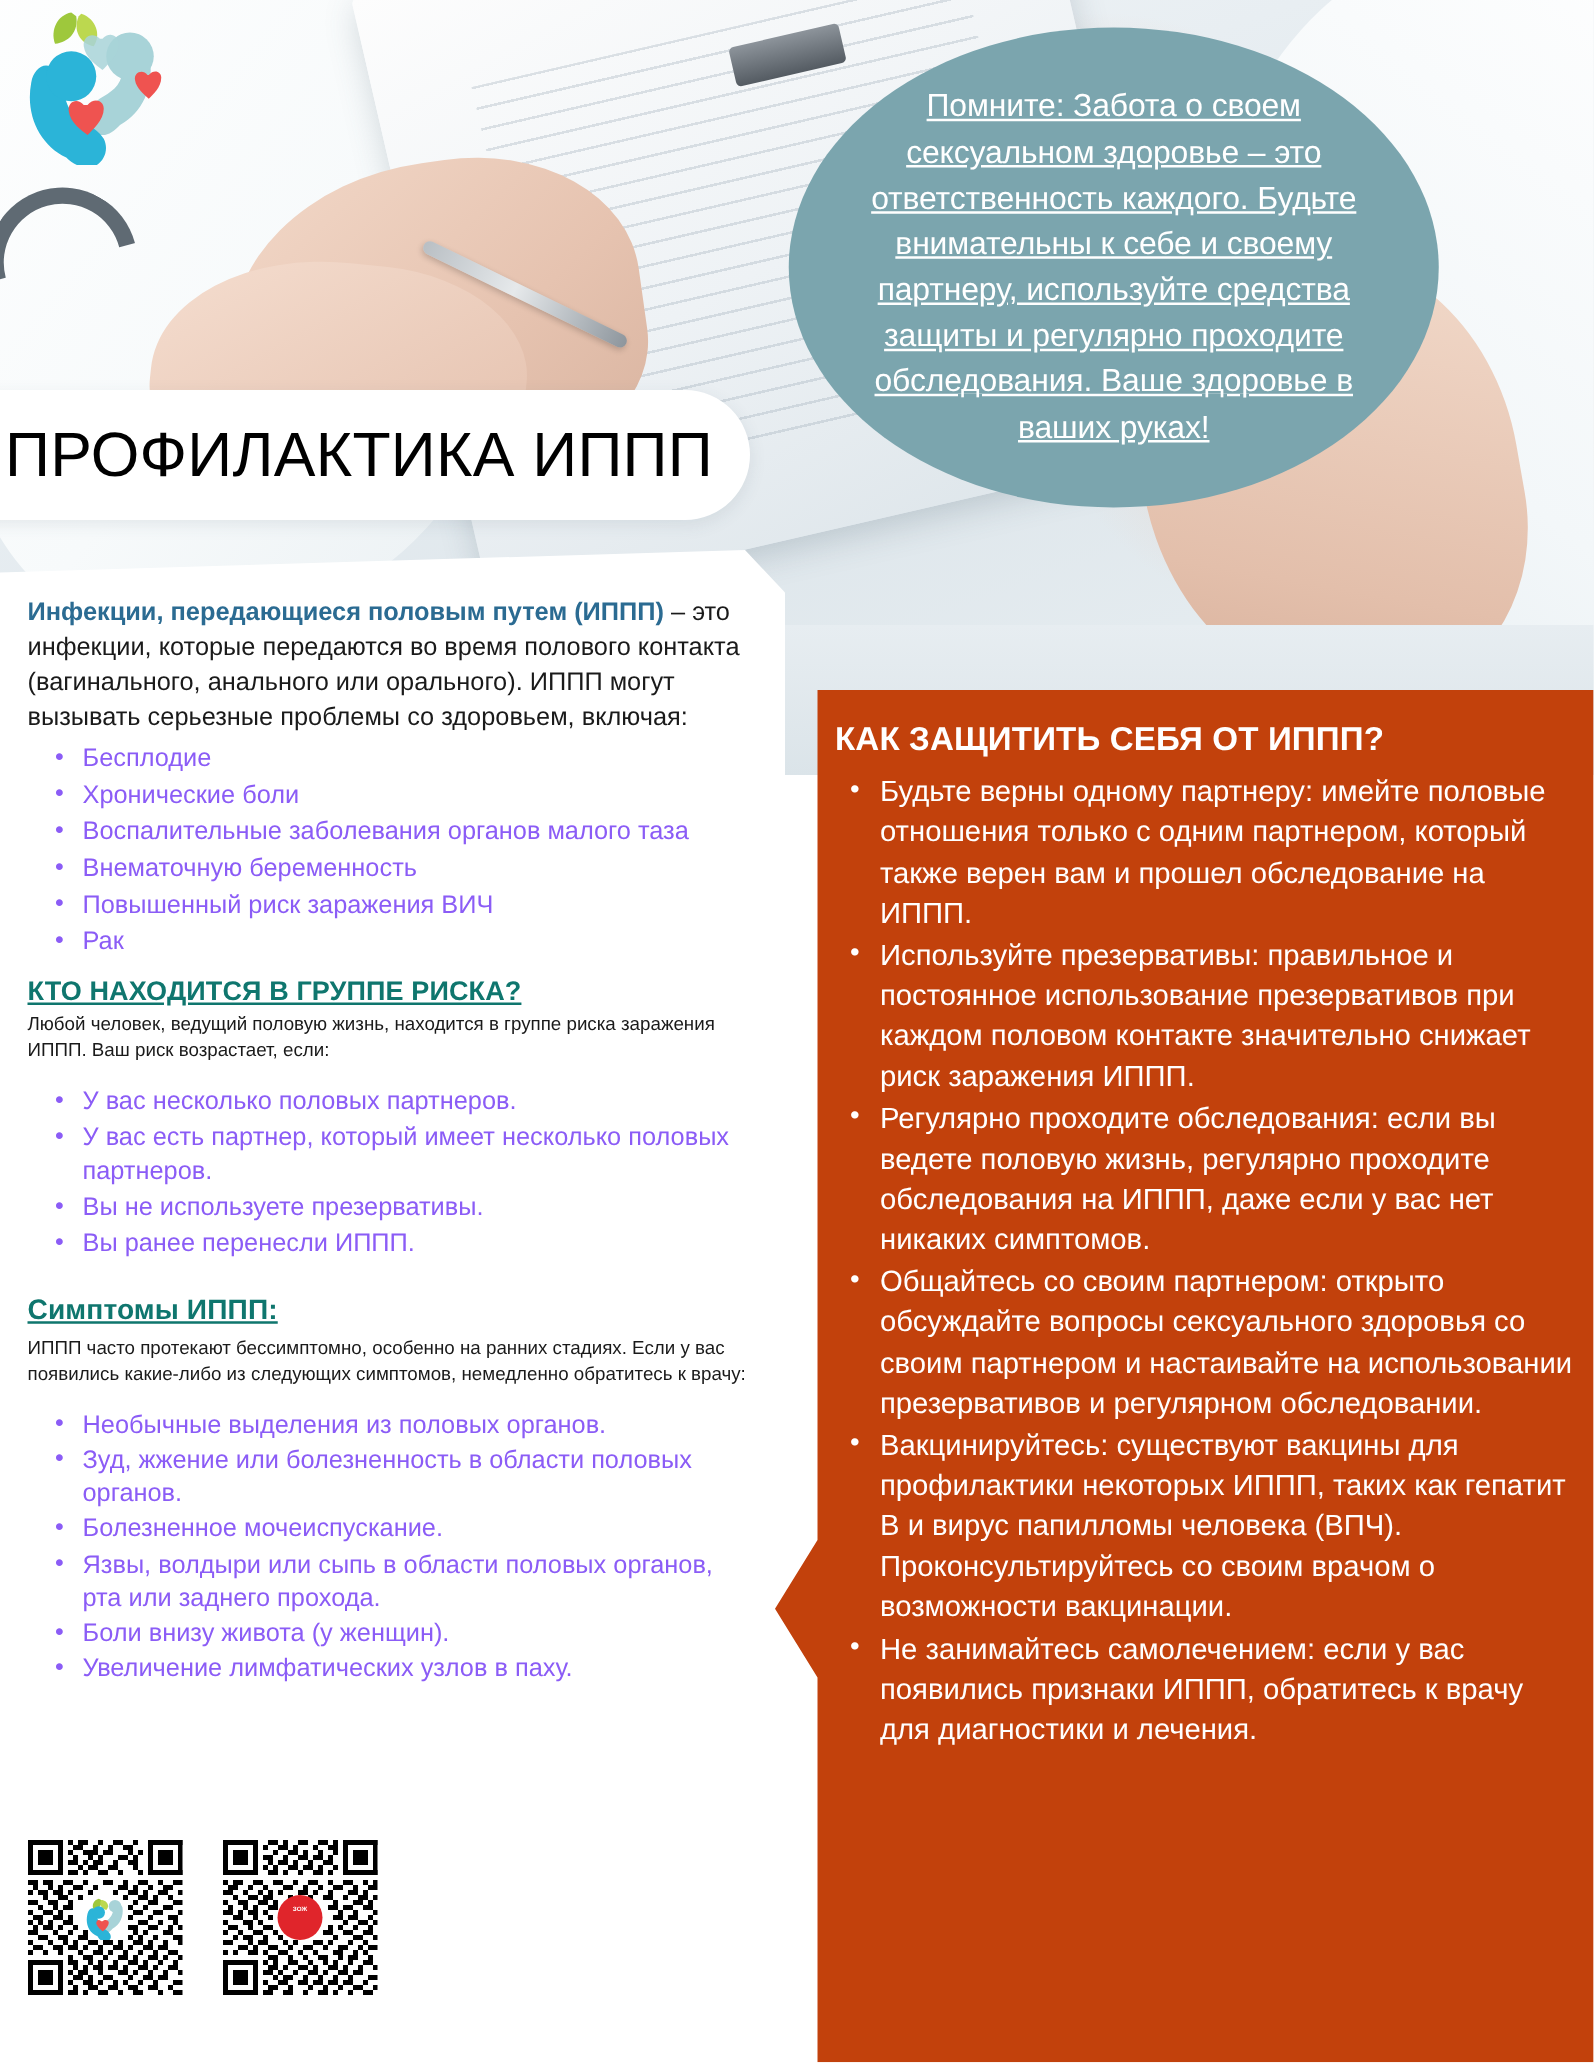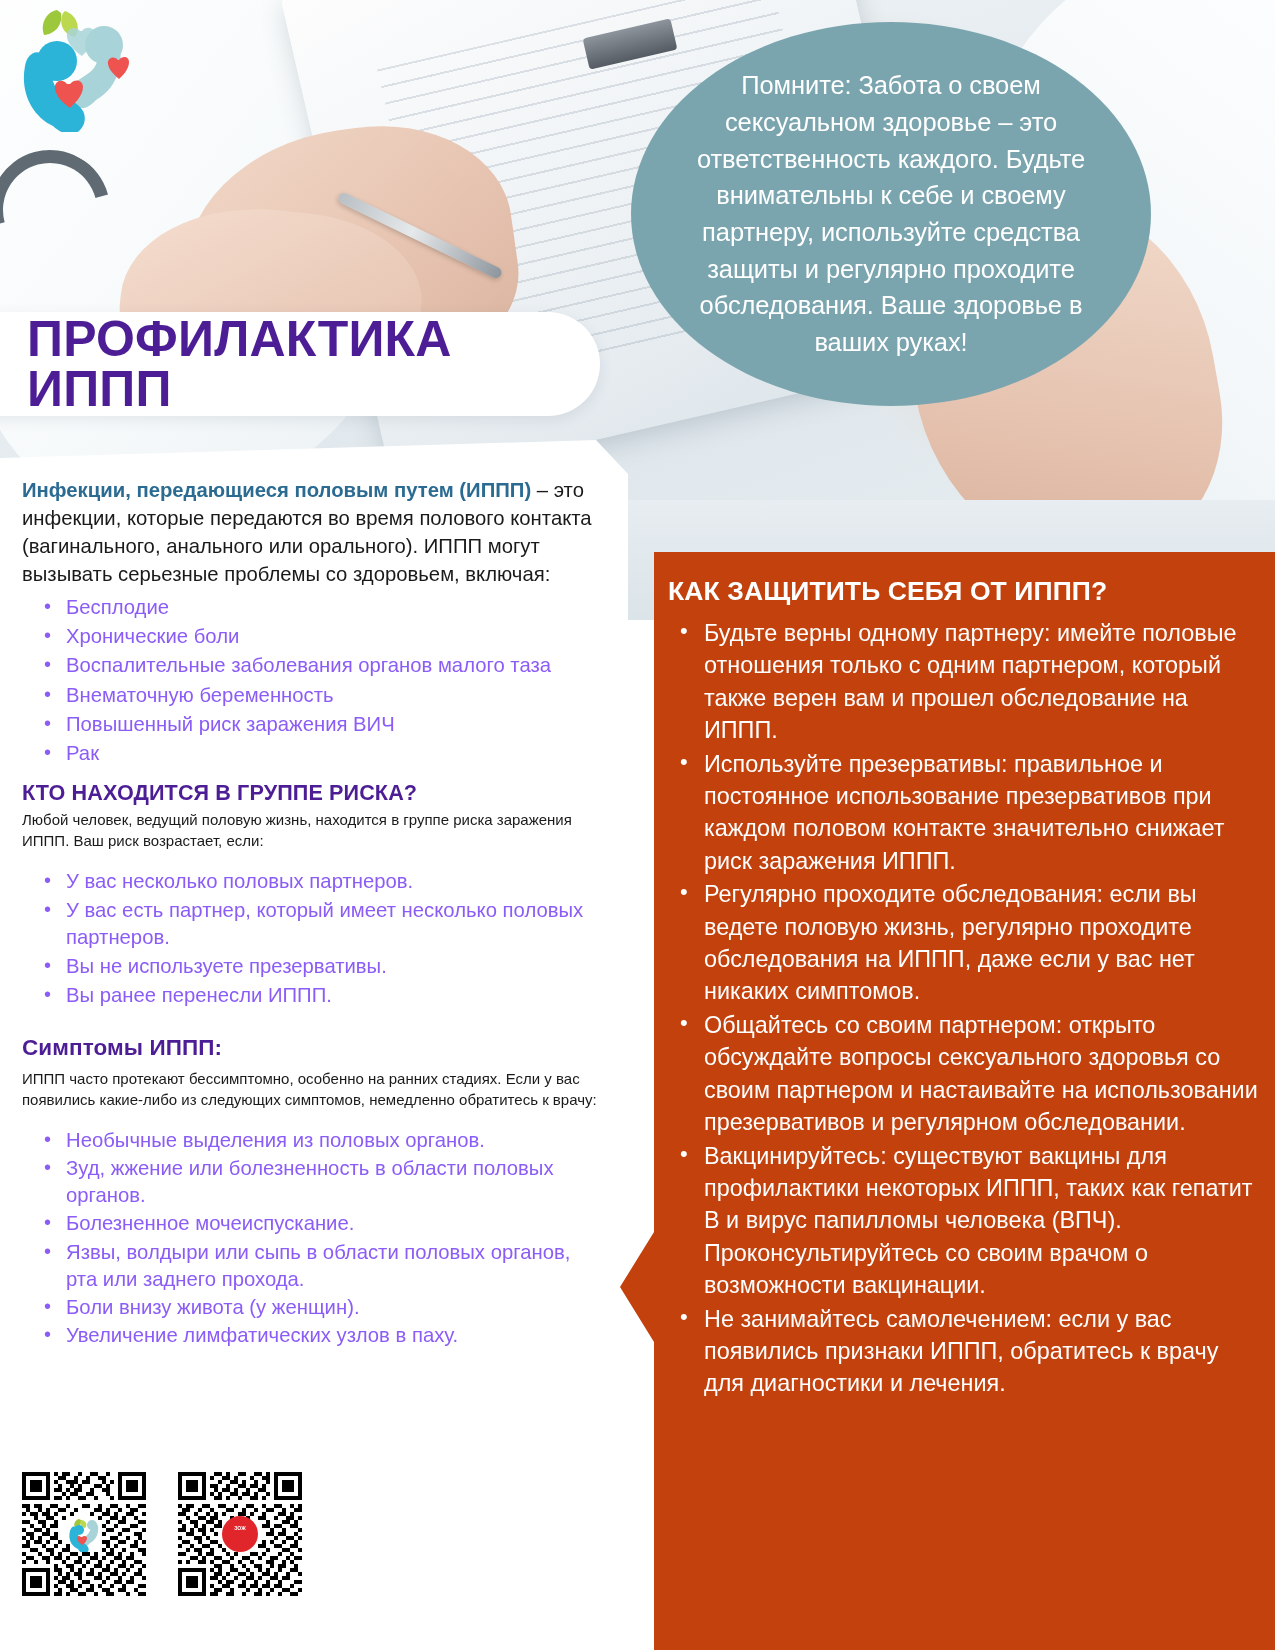--- a/index.html
+++ b/index.html
@@ -90,50 +90,51 @@
 
   
   .circle-note{
     position:absolute; left:631px; top:22px; width:520px; height:384px;
     background:#7ba5ae; border-radius:50%;
     display:flex; align-items:center; justify-content:center;
     z-index:30;
   }
   .circle-note p{
     color:#ffffff; font-size:25.5px; line-height:1.44;
-    text-align:center; width:430px; letter-spacing:-.1px;
+    text-align:center; width:430px; letter-spacing:-.1px;text-decoration:underline;
   }
 
   
   .title-pill{
     position:absolute; left:-40px; top:312px; width:640px; height:104px;
     background:#ffffff; border-radius:0 52px 52px 0;
     display:flex; align-items:center; z-index:35;
     box-shadow:0 4px 14px rgba(60,80,95,.10);
   }
   .title-pill h1{
-    margin-left:67px; color:#4c1d95; font-size:50px; font-weight:700;
+    margin-left:44px; color:#000000; font-size:50px; font-weight:400;
     letter-spacing:.2px; line-height:1;
   }
 
   
   .left-panel{
     position:absolute; left:0; top:440px; width:628px; height:1210px;
     background:#ffffff; z-index:25;
     clip-path:polygon(0 18px, 596px 0, 628px 34px, 628px 1210px, 0 1210px);
     padding:36px 24px 15px 22px;
   }
   .left-panel .intro{
     font-size:20.3px; line-height:1.38; color:#1a1a1a;
   }
   .left-panel .intro b{ color:#2b6b92; font-weight:700; }
 
   h2.sec{
-    color:#4c1d95; font-size:21.6px; font-weight:700; letter-spacing:.1px;
+    color:#0f766e; font-size:21.6px; font-weight:700; letter-spacing:.1px;
     margin:13px 0 4px 0;
+    text-decoration:underline;
   }
   h2.sec.mixed{ font-size:22.5px; margin-top:26px; margin-bottom:8px; }
 
   p.body{ font-size:15px; line-height:1.38; color:#1a1a1a; }
 
   ul.bl{ list-style:none; margin:6px 0 0 0; }
   ul.bl li{
     font-size:20.3px; line-height:1.34; color:#8b5cf6;
     position:relative; padding-left:44px; margin-bottom:2px;
   }

